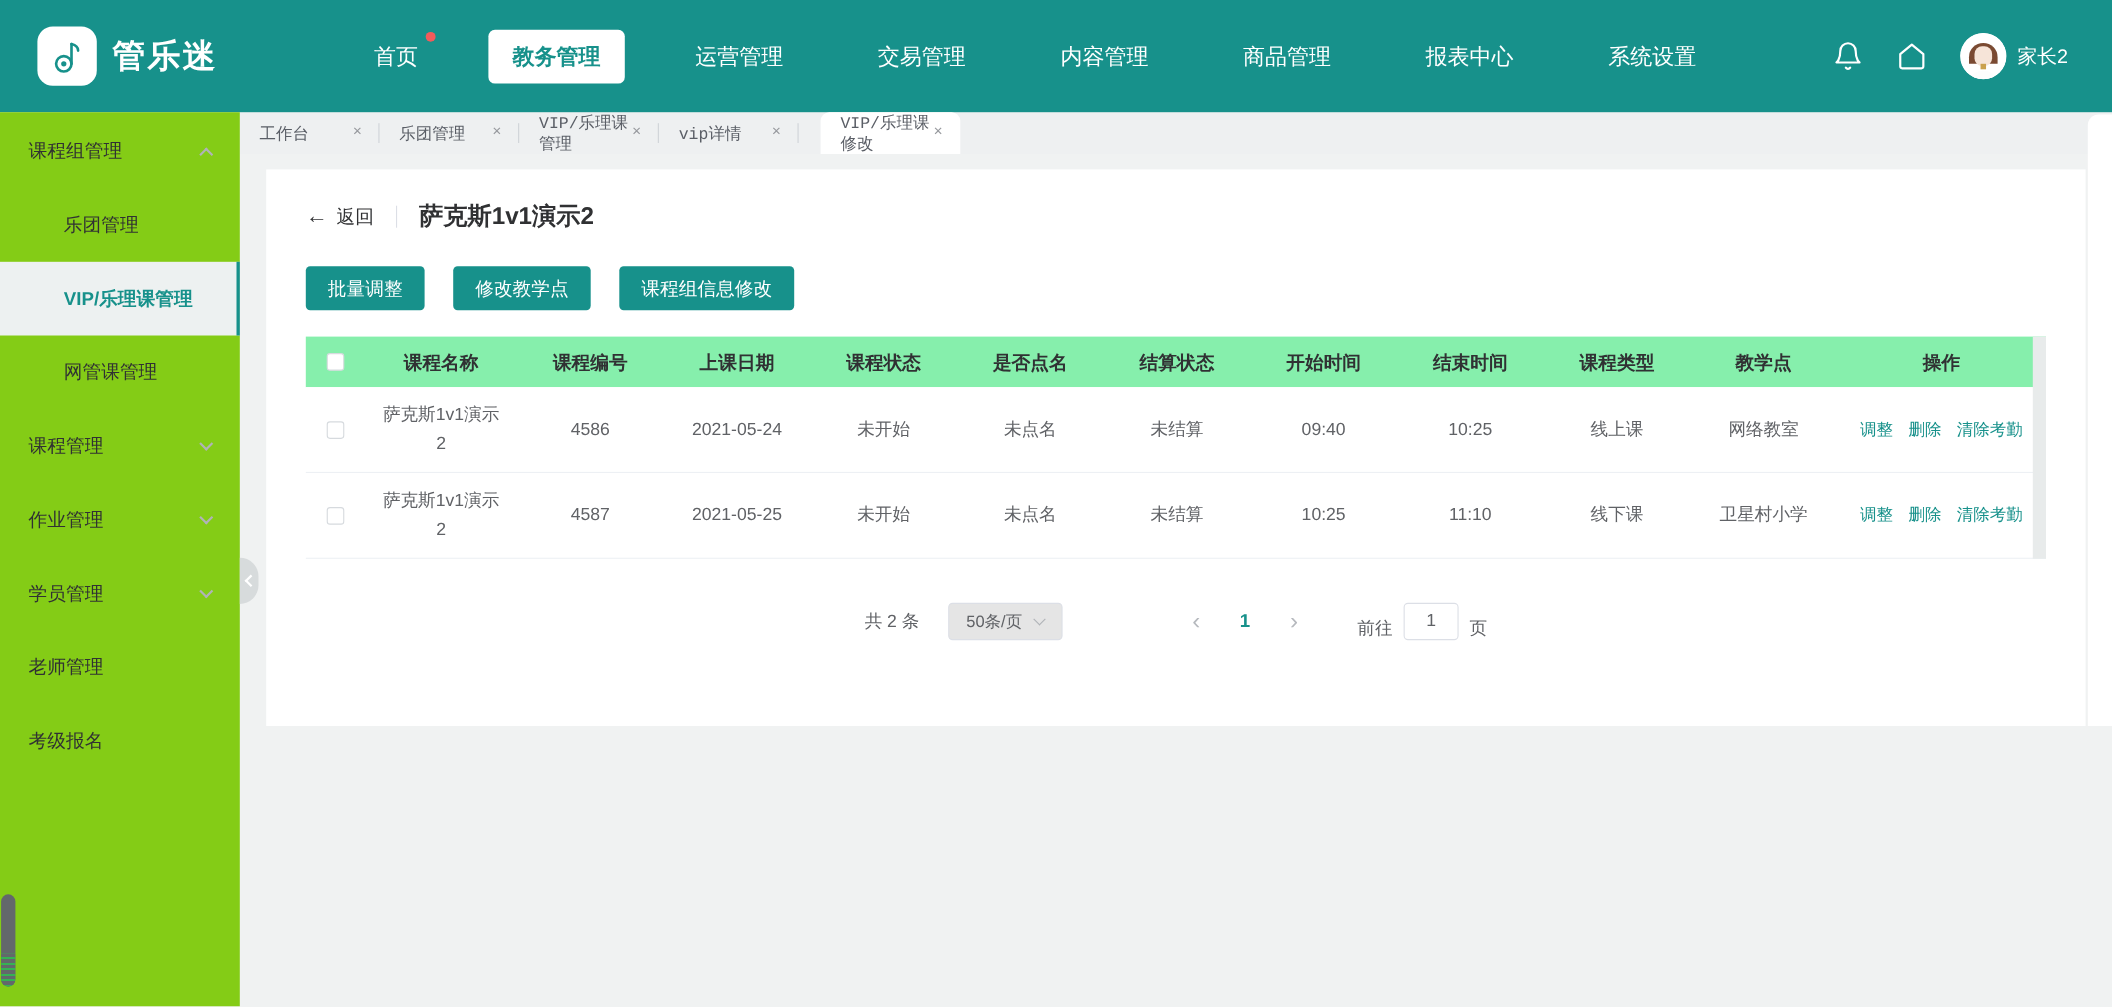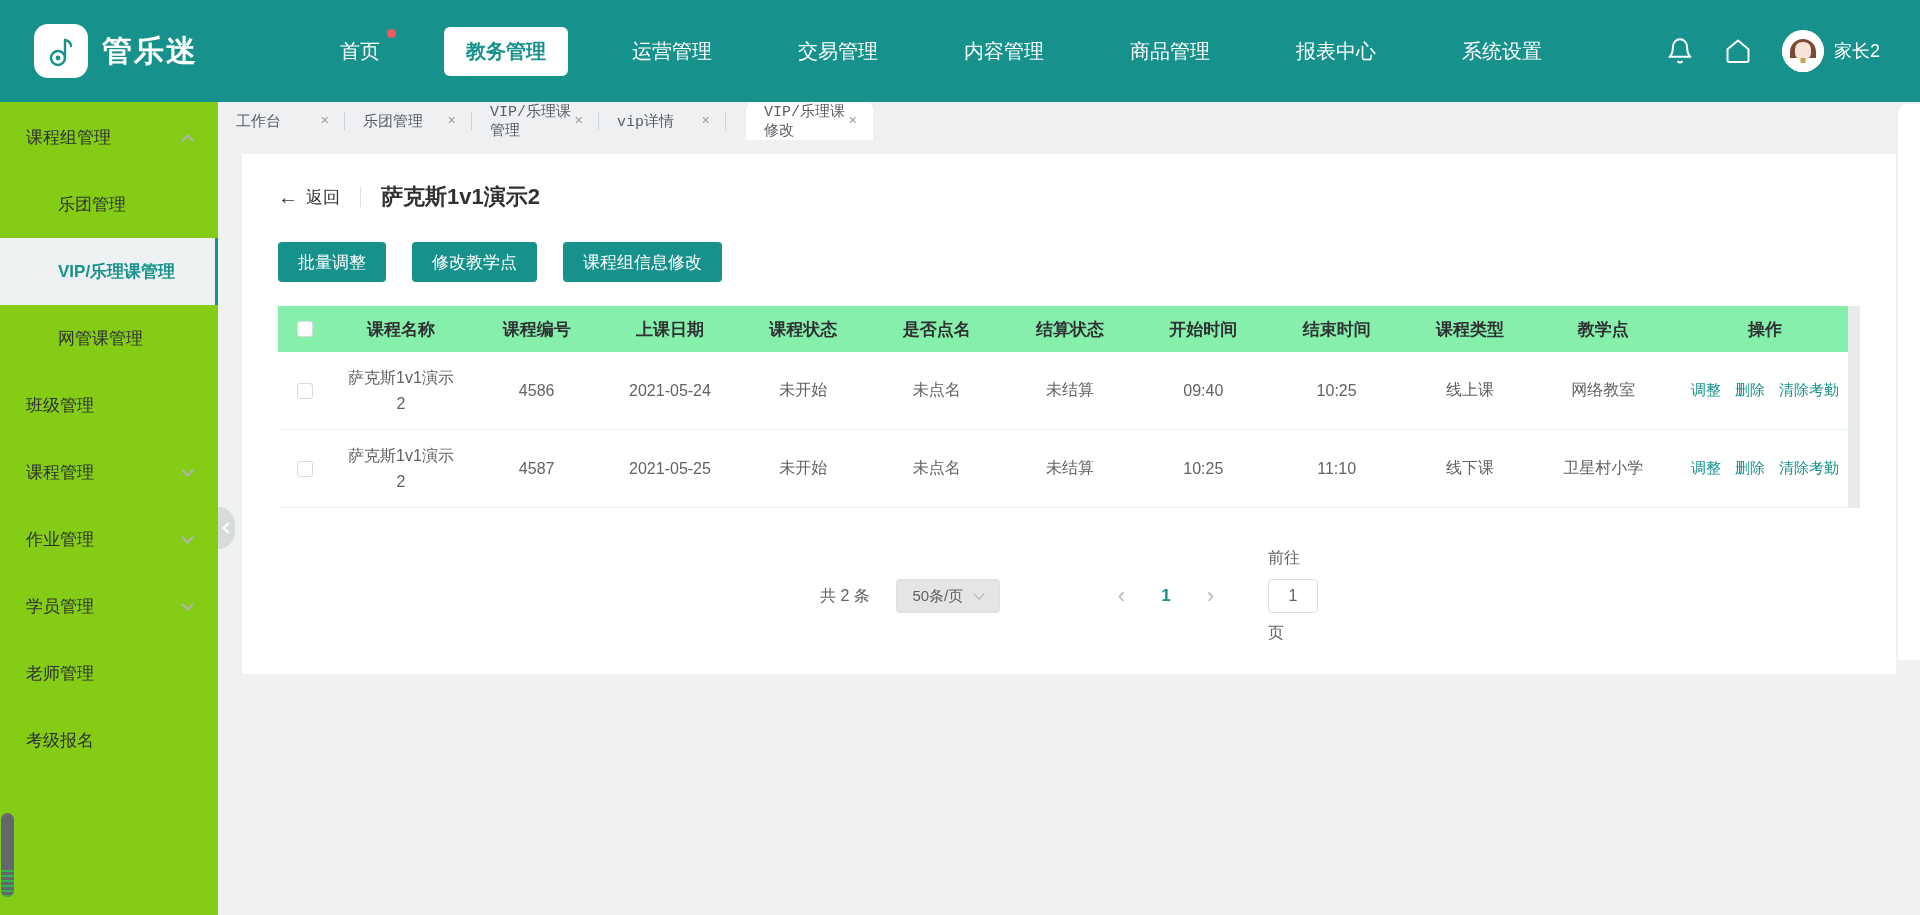--- a/index.html
+++ b/index.html
@@ -66,21 +66,21 @@
   .op-link { color:#17918b; font-size:15px; cursor:pointer; white-space:nowrap; }
   .v-strip { position:absolute; right:0; top:0; height:100%; width:12px; background:#e8ebeb; }
 
   
   .pager { margin-top:40px; display:flex; align-items:center; justify-content:center; font-size:16px; color:#606266; }
   .size-select { margin-left:26px; width:104px; height:34px; border:1px solid #dcdfe6; border-radius:4px; background:#e5e5e5; display:flex; align-items:center; justify-content:center; gap:12px; font-size:15px; color:#606266; cursor:pointer; }
   .caret-down { width:8px; height:8px; border-right:1.6px solid #b0b3b8; border-bottom:1.6px solid #b0b3b8; transform:rotate(45deg); margin-top:-4px; }
   .pager-mid { margin-left:118px; display:flex; align-items:center; gap:36px; }
   .pg-arrow { color:#b6b9be; font-size:22px; line-height:1; cursor:pointer; }
   .pg-num { color:#17918b; font-weight:bold; font-size:17px; cursor:pointer; }
-  .goto { margin-left:54px; display:flex; align-items:flex-start; gap:10px;flex-direction:column; }
+  .goto { margin-left:54px; display:flex; align-items:flex-end; gap:10px; }
   .goto input { width:50px; height:34px; border:1px solid #dcdfe6; border-radius:4px; text-align:center; font-size:16px; color:#606266; font-family:inherit; }
 
   
   .collapse-handle { position:absolute; left:218px; top:507px; width:17px; height:42px; background:#d7dbdc; border-radius:0 21px 21px 0; display:flex; align-items:center; justify-content:center; cursor:pointer; z-index:5; }
   .collapse-arrow { width:8px; height:8px; border-left:2px solid #fff; border-bottom:2px solid #fff; transform:rotate(45deg); margin-left:3px; }
   .side-thumb { position:absolute; left:1px; bottom:18px; width:13px; height:84px; background:#63686b; border-radius:7px; overflow:hidden; cursor:pointer; z-index:6; }
   .side-thumb .stripes { position:absolute; bottom:0; width:100%; height:30px;
       background:repeating-linear-gradient(0deg,#35b254 0 2px,#63686b 2px 5px); }
   .page-scrollbar { position:absolute; right:0; top:104px; width:22px; height:556px; background:#fff; border-radius:10px 0 0 0; cursor:pointer; z-index:4; }
 </style>
@@ -143,23 +143,20 @@
         <span class="chev up"></span>
       </div>
       <div class="side-item sub">
         <span>乐团管理</span>
       </div>
       <div class="side-item sub active">
         <span>VIP/乐理课管理</span>
       </div>
       <div class="side-item sub">
         <span>网管课管理</span>
-      </div>
-      <div class="side-item ">
-        <span>班级管理</span>
       </div>
       <div class="side-item ">
         <span>课程管理</span>
         <span class="chev down"></span>
       </div>
       <div class="side-item ">
         <span>作业管理</span>
         <span class="chev down"></span>
       </div>
       <div class="side-item ">

